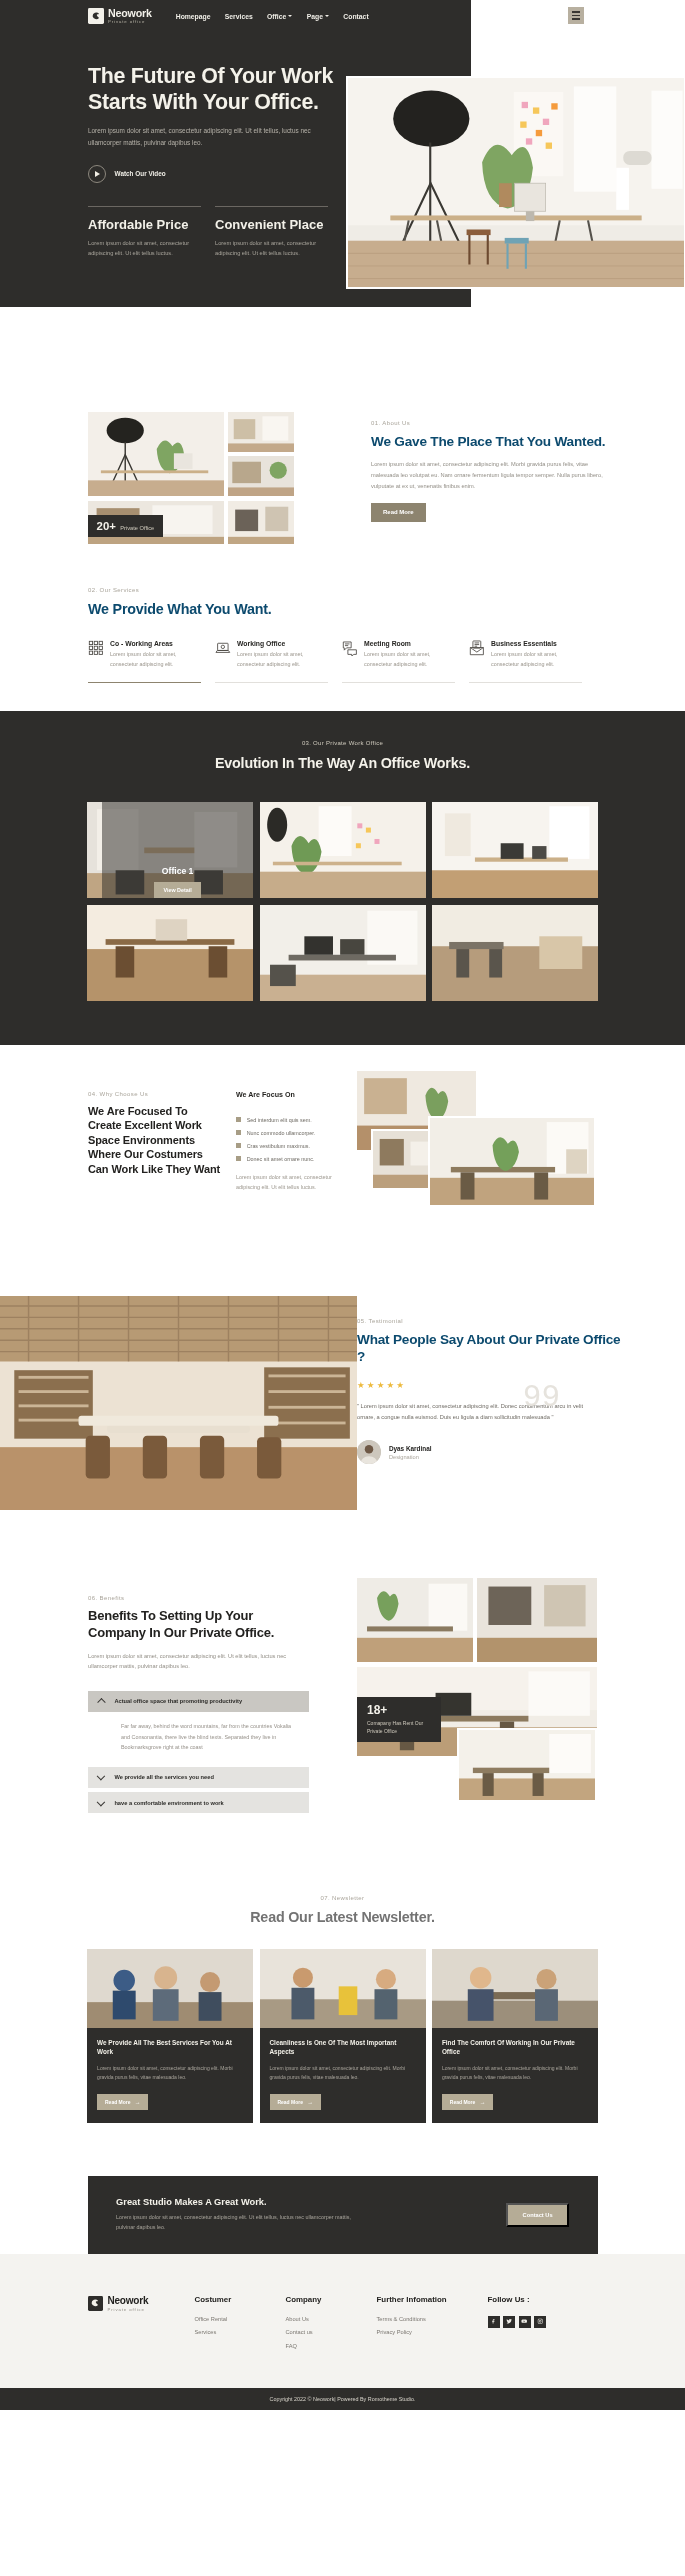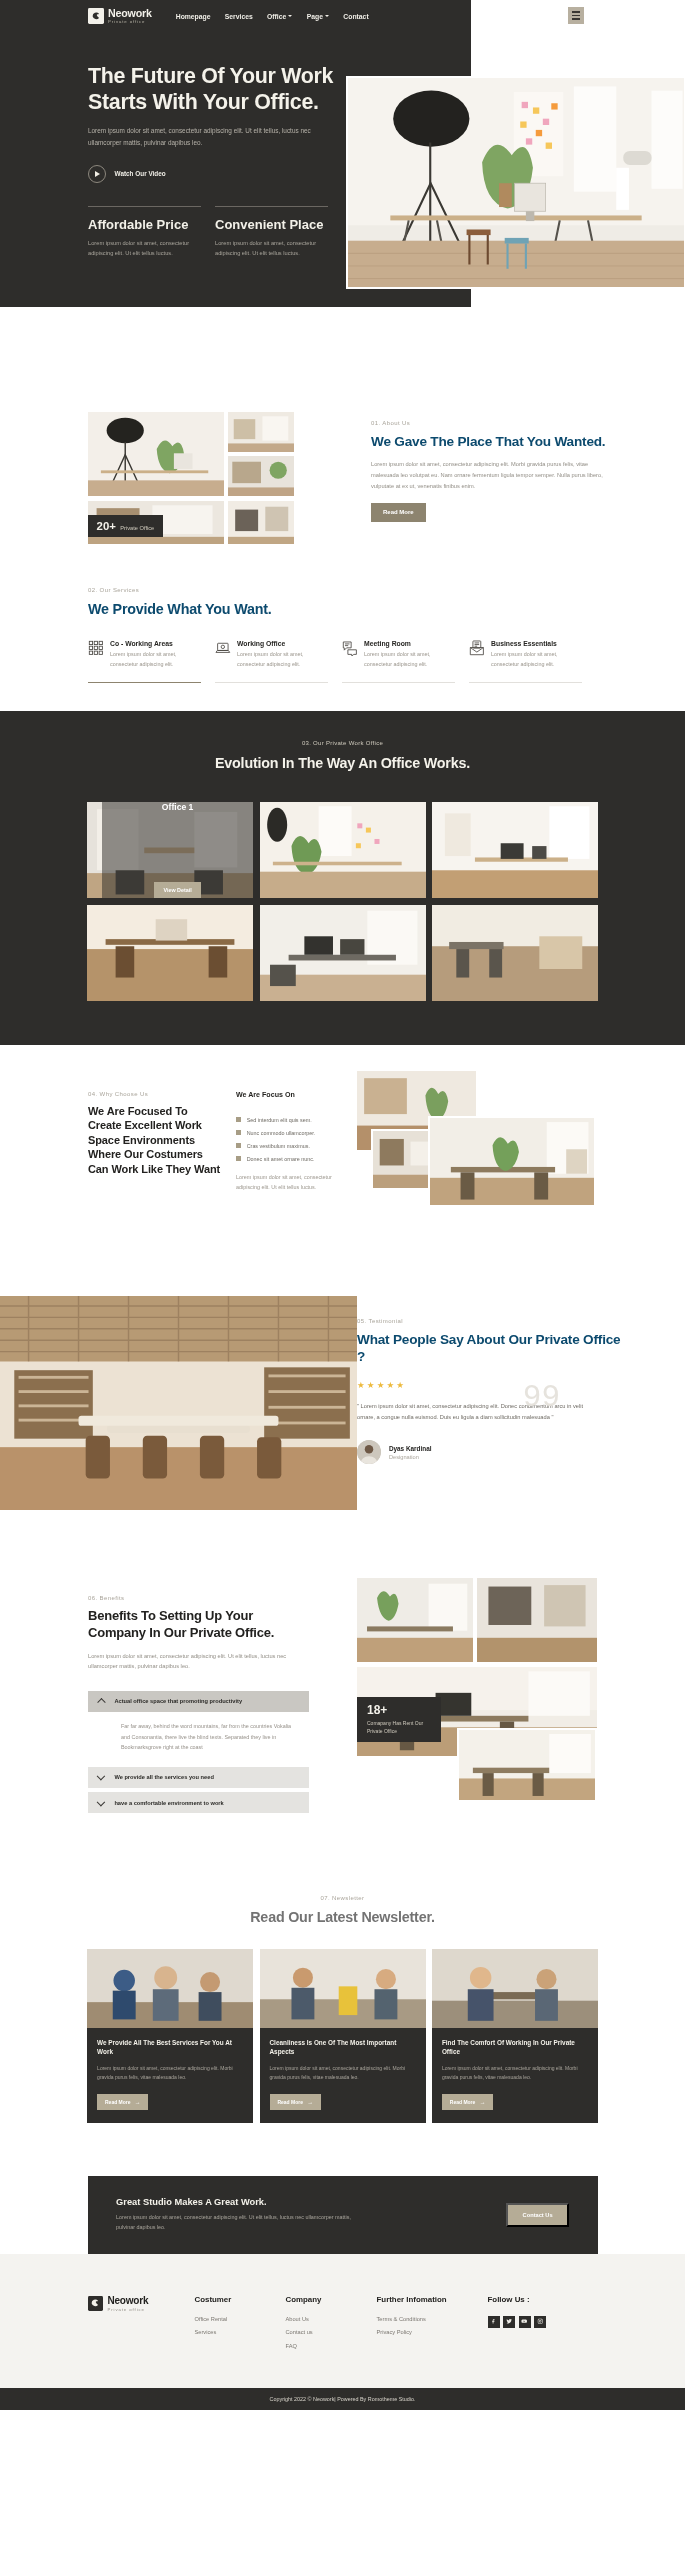--- a/index.html
+++ b/index.html
@@ -118,21 +118,21 @@
   .gallery { background:#2e2d2b; width:685px; padding:28.6px 0 44px 0; text-align:center; }
   .gal-eyebrow { font-size:6px;color:#cfcabd;letter-spacing:0.3px; }
   .gal-h2 { font-size:14.3px;font-weight:bold;color:#f4f2ea;margin-top:9.3px;letter-spacing:-0.2px; }
   .gal-grid {
     margin:31px auto 0 auto; width:510px;
     display:grid; grid-template-columns:repeat(3,166px); gap:6.4px 6.4px; justify-content:center;
   }
   .gal-cell { width:166px;height:96px;overflow:hidden;position:relative; }
   .gal-overlay {
     position:absolute;inset:0;background:rgba(48,46,43,.52);
-    display:flex;flex-direction:column;align-items:center;justify-content:space-between;gap:6.4px;margin-left:15px;
+    display:flex;flex-direction:column;align-items:center;justify-content:flex-end;gap:6.4px;margin-left:15px;
   }
   .gal-ttl { font-size:8.6px;font-weight:bold;color:#fff; }
   .gal-btn { background:#b5ac96;color:#fff;font-size:5.4px;font-weight:bold;padding:5px 9.3px;cursor:pointer; }
 
   
   .why { position:relative; width:685px; padding:40px 0 0 0; background:#fff; height:236px; }
   .why-left { position:absolute; left:88px; top:46px; width:133px; }
   .why-h2 { font-size:11px;line-height:1.32;font-weight:bold;color:#232220;letter-spacing:-0.1px; }
   .why-mid { position:absolute; left:236px; top:46px; width:118px; }
   .why-mid-t { font-size:7.1px;font-weight:bold;color:#262522;margin-bottom:18px; }

